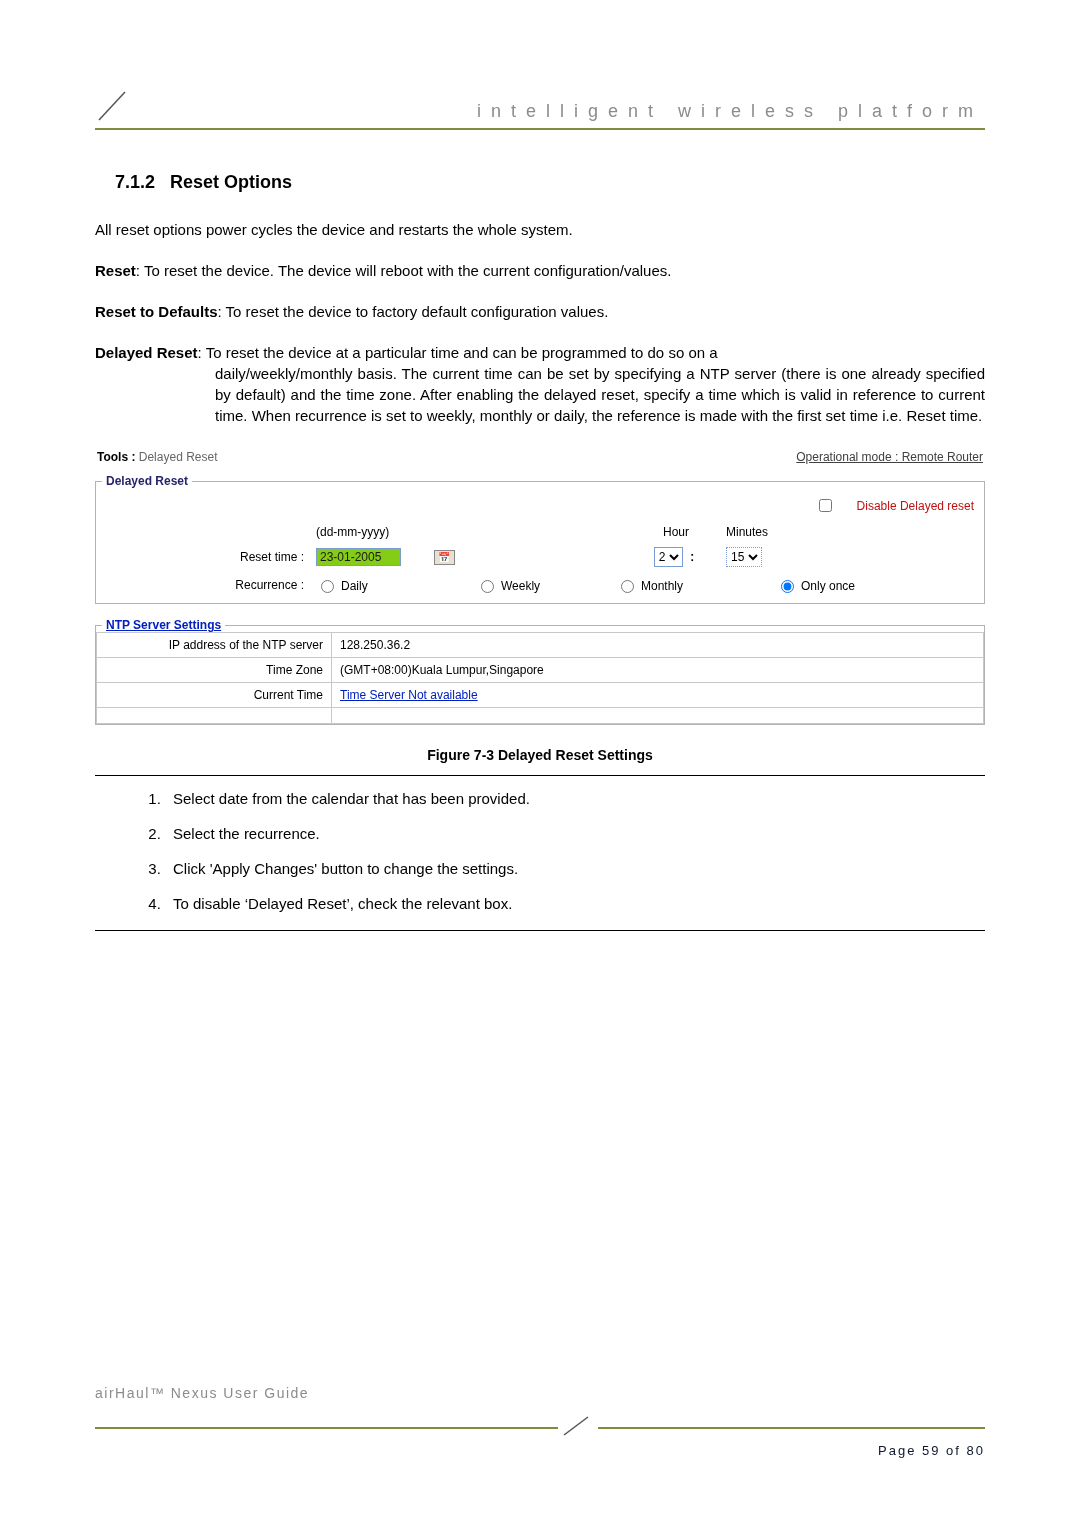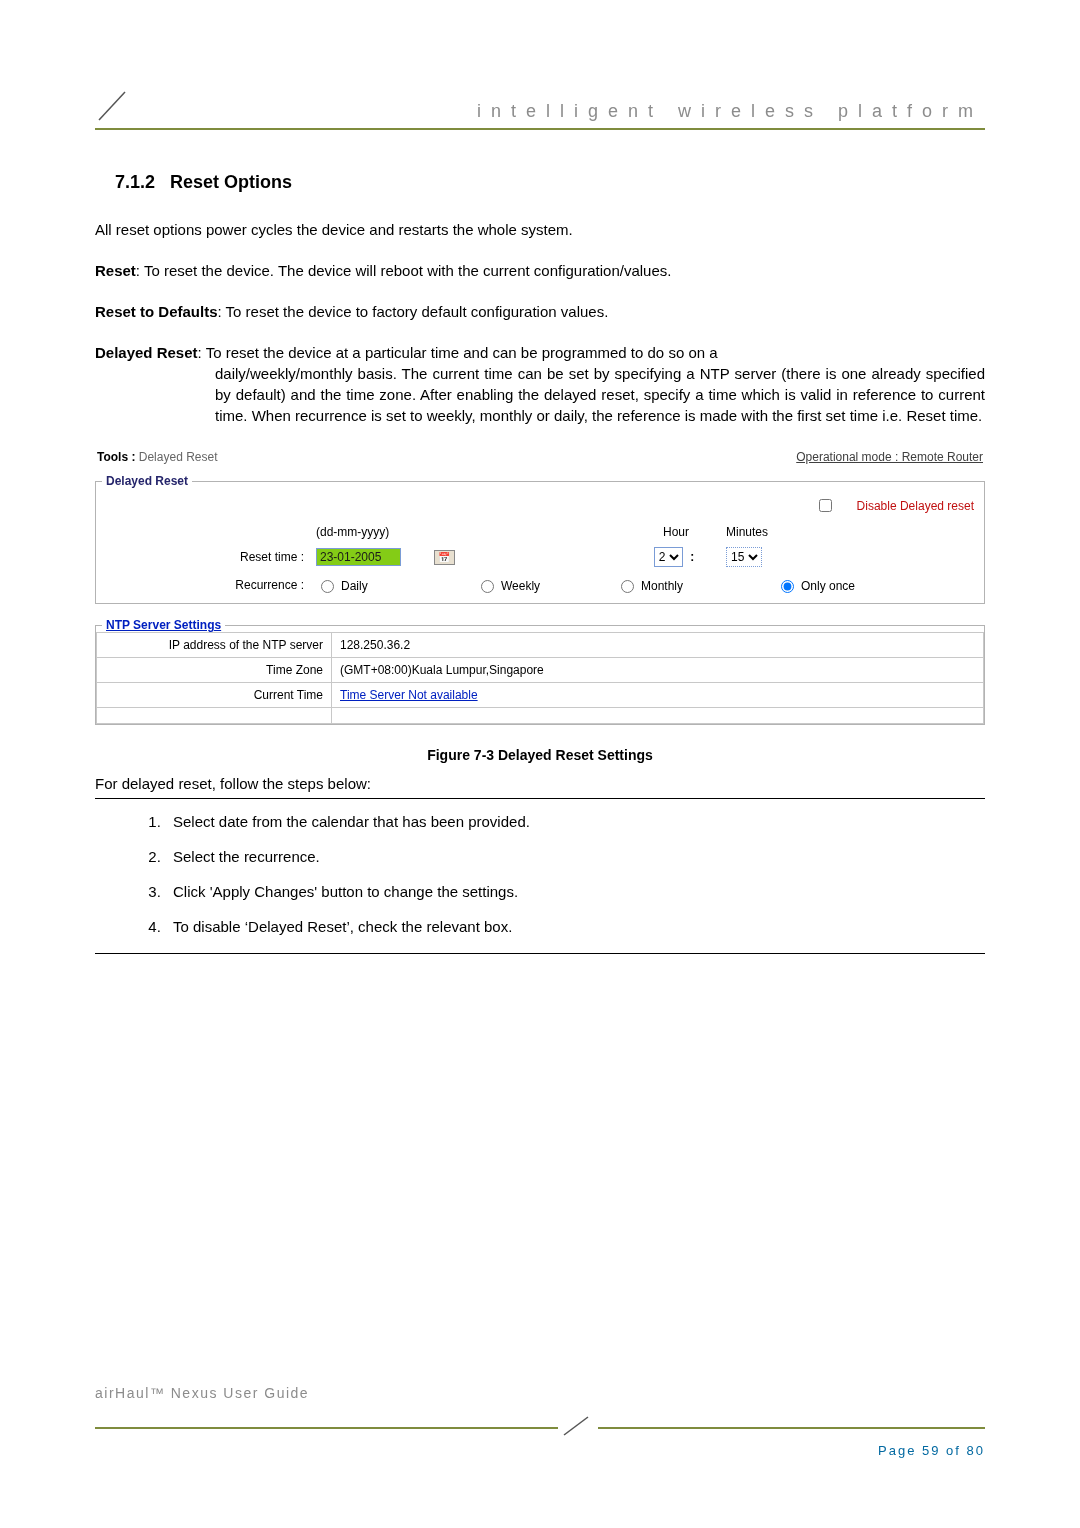--- a/index.html
+++ b/index.html
@@ -203,21 +203,21 @@
   }
   .footer-slash {
     flex-shrink: 0;
   }
   .footer-rule-right {
     flex: 1;
     border-top: 2px solid #7f8c3d;
     height: 0;
   }
   .footer-page {
-    color: #0369a1;
+    color: #0f172a;
     font-size: 13px;
     letter-spacing: 2px;
     text-align: right;
     margin-top: 2px;
   }
   .colon-sep { padding: 0 4px; font-weight: bold; }
 </style>
 </head>
 <body>
 
@@ -340,21 +340,20 @@
               <td></td>
               <td></td>
             </tr>
       </tbody>
         </table>
     </fieldset>
   </div>
 
   <div class="fig-caption">Figure 7-3 Delayed Reset Settings</div>
 
-  <p class="steps-lead">For delayed reset, follow the steps below:</p>
   <hr class="thin-rule">
   <ol class="steps">
     <li>Select date from the calendar that has been provided.</li>
     <li>Select the recurrence.</li>
     <li>Click 'Apply Changes' button to change the settings.</li>
     <li>To disable ‘Delayed Reset’, check the relevant box.</li>
   </ol>
   <hr class="thin-rule">
 </div>
 

